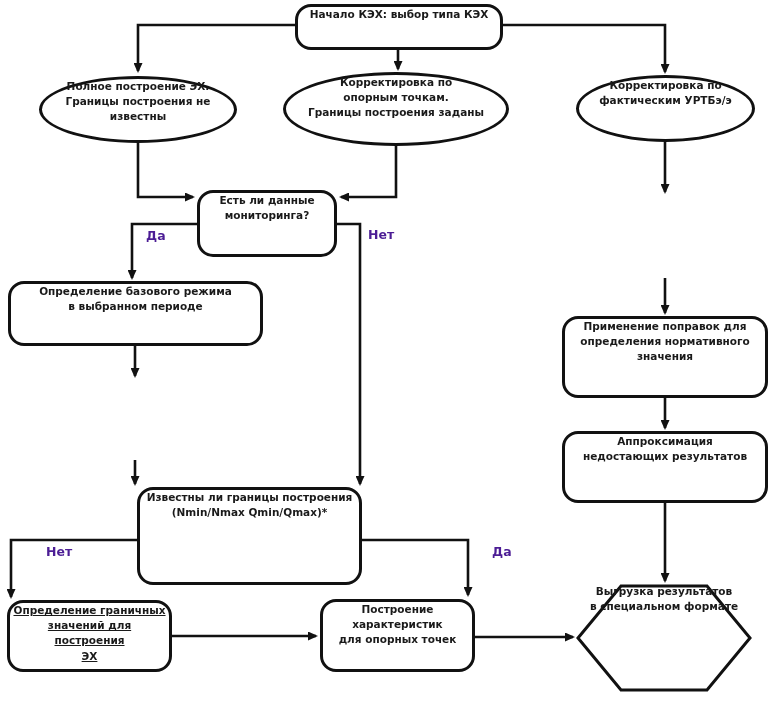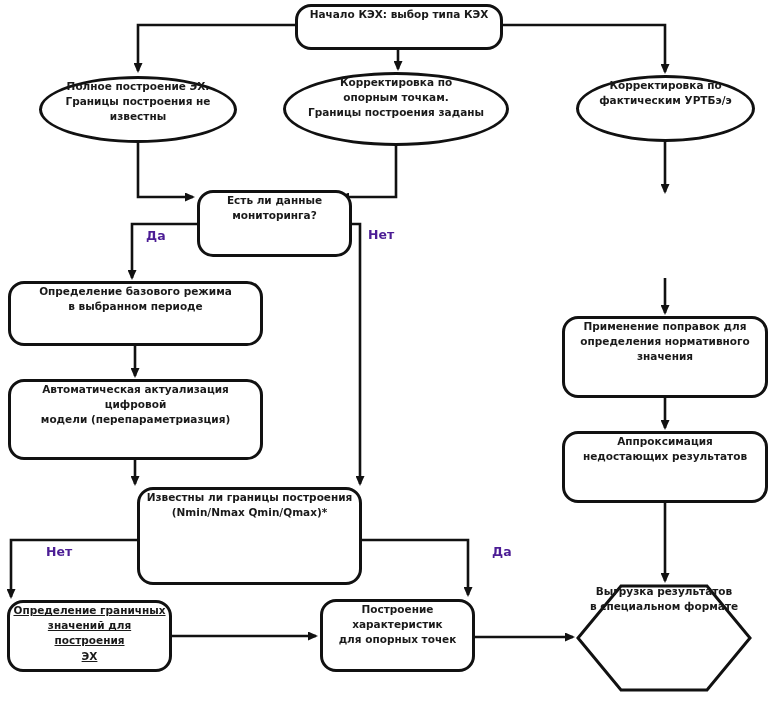--- a/index.html
+++ b/index.html
@@ -68,34 +68,30 @@
     <span class="txt">Корректировка по
 опорным точкам.
 Границы построения заданы</span>
   </div>
 
   <div class="node ellipse" style="left:576px; top:75px; width:179px; height:67px;">
     <span class="txt">Корректировка по
 фактическим УРТБэ/э</span>
   </div>
 
-  <div class="node rounded" style="left:197px; top:190px; width:155px; height:67px;">
+  <div class="node rounded" style="left:197px; top:190px; width:140px; height:67px;">
     <span class="txt">Есть ли данные
 мониторинга?</span>
   </div>
 
   <div class="node rounded" style="left:8px; top:281px; width:255px; height:65px;">
     <span class="txt">Определение базового режима
 в выбранном периоде</span>
   </div>
 
-  <div class="node rounded" style="left:8px; top:379px; width:255px; height:81px;">
-    <span class="txt">Автоматическая актуализация цифровой
-модели (перепараметриазция)</span>
-  </div>
 
   <div class="node rounded" style="left:137px; top:487px; width:225px; height:98px;">
     <span class="txt">Известны ли границы построения
 (Nmin/Nmax Qmin/Qmax)*</span>
   </div>
 
   <div class="node rounded" style="left:7px; top:600px; width:165px; height:72px;text-decoration:underline;">
     <span class="txt">Определение граничных
 значений для построения
 ЭХ</span>

